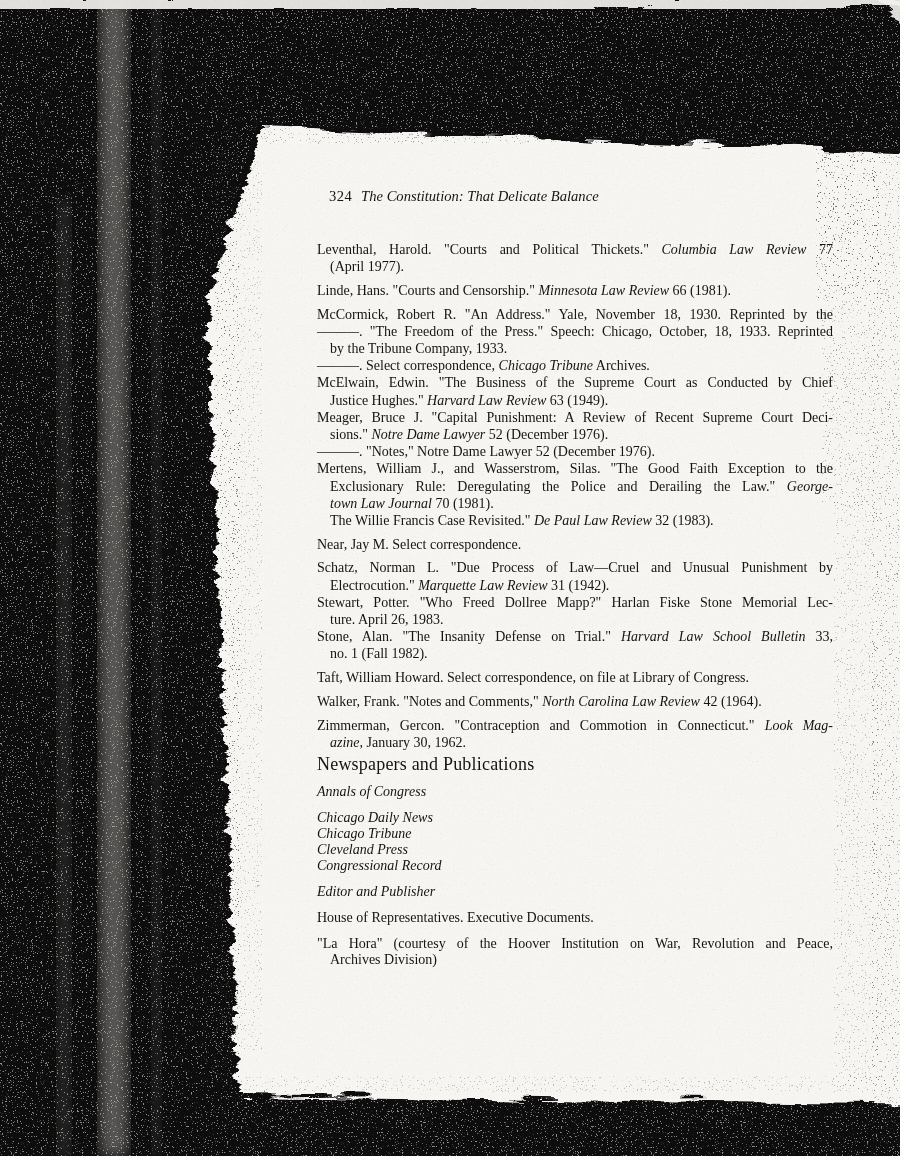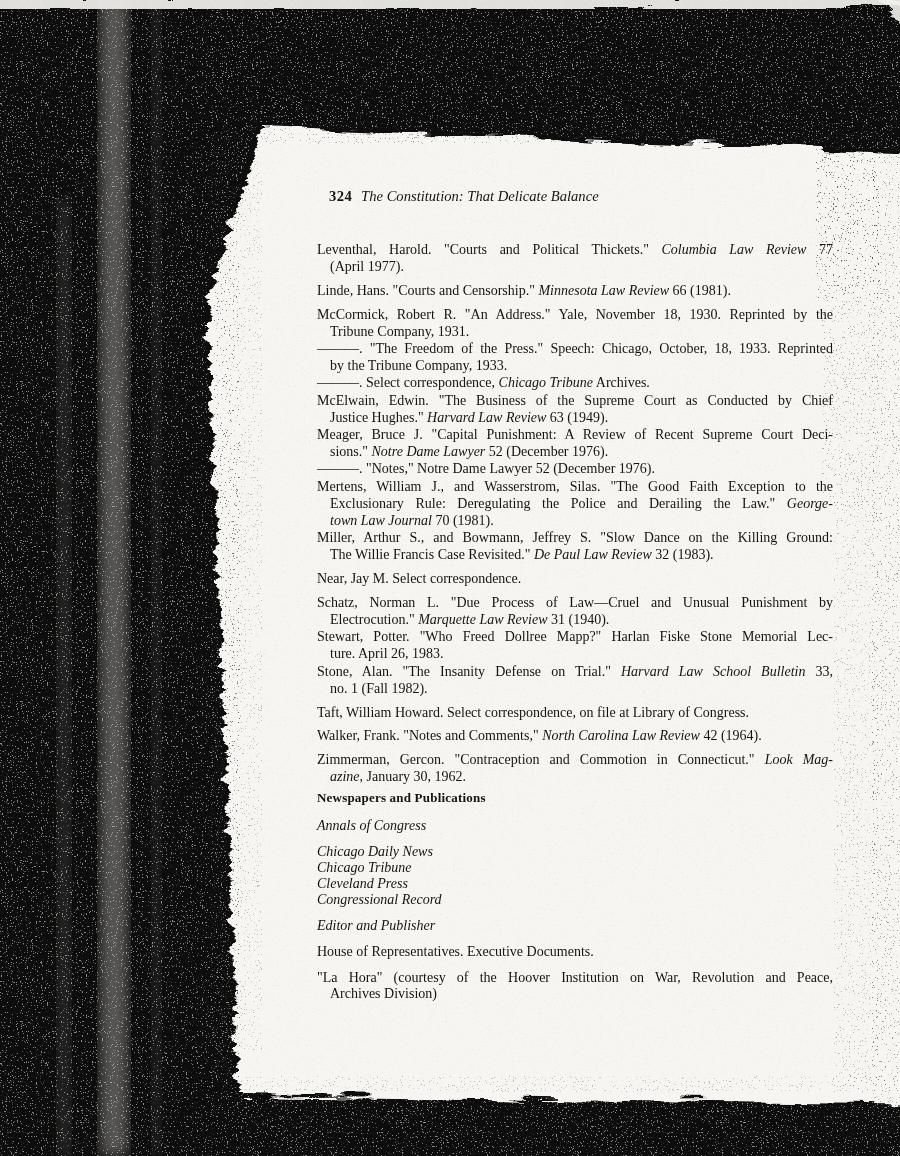--- a/index.html
+++ b/index.html
@@ -6,32 +6,32 @@
   #canvas{
     position:relative;width:900px;height:1156px;overflow:hidden;
     background:#f6f5f1;font-family:"Liberation Serif","DejaVu Serif",serif;
   }
   #scan-art{position:absolute;left:0;top:0;width:900px;height:1156px;}
   .content{
     position:absolute;left:317px;top:188px;width:516px;color:#17130e;
     font-size:14px;
   }
   .pheader{padding-left:12px;font-size:14.6px;margin:0 0 36px 0;white-space:nowrap;}
-  .pheader .num{font-weight:bold;letter-spacing:.4px;}
+  .pheader .num{font-weight:normal;letter-spacing:.4px;}
   .pheader .title{font-style:italic;margin-left:9px;text-align:right;}
   .group{margin:0;}
   .group + .group{margin-top:6.5px;}
   .pub .group + .group{margin-top:10px;}
   .entry{margin:0;}
   .line{line-height:17.2px;white-space:nowrap;}
   .pub .line{line-height:16px;}
   .line.cont{padding-left:13px;}
   .line.just{text-align:justify;text-align-last:justify;}
   .pub-heading{
-    font-weight:bold;font-size:13px;line-height:22px;
+    font-weight:normal;font-size:18px;line-height:22px;
     margin:2px 0 9px 0;letter-spacing:.2px;white-space:nowrap;
   }
   i{font-style:italic;}
 </style>
 </head>
 <body>
 
 <div id="canvas">
 
   <svg id="scan-art" width="900" height="1156" viewBox="0 0 900 1156" aria-hidden="true">
@@ -95,21 +95,20 @@
           </div>
         </div>
         <div class="group">
           <div class="entry">
             <div class="line"><span>Linde, Hans. "Courts and Censorship." </span><i>Minnesota Law Review</i><span> 66 (1981).</span></div>
           </div>
         </div>
         <div class="group">
           <div class="entry">
             <div class="line just"><span>McCormick, Robert R. "An Address." Yale, November 18, 1930. Reprinted by the</span></div>
-            <div class="line cont"><span>Tribune Company, 1931.</span></div>
           </div>
           <div class="entry">
             <div class="line just"><span>———. "The Freedom of the Press." Speech: Chicago, October, 18, 1933. Reprinted</span></div>
             <div class="line cont"><span>by the Tribune Company, 1933.</span></div>
           </div>
           <div class="entry">
             <div class="line"><span>———. Select correspondence, </span><i>Chicago Tribune</i><span> Archives.</span></div>
           </div>
           <div class="entry">
             <div class="line just"><span>McElwain, Edwin. "The Business of the Supreme Court as Conducted by Chief</span></div>
@@ -121,33 +120,32 @@
           </div>
           <div class="entry">
             <div class="line"><span>———. "Notes," Notre Dame Lawyer 52 (December 1976).</span></div>
           </div>
           <div class="entry">
             <div class="line just"><span>Mertens, William J., and Wasserstrom, Silas. "The Good Faith Exception to the</span></div>
             <div class="line cont just"><span>Exclusionary Rule: Deregulating the Police and Derailing the Law." </span><i>George-</i></div>
             <div class="line cont"><i>town Law Journal</i><span> 70 (1981).</span></div>
           </div>
           <div class="entry">
-            <div class="line just"><span>Miller, Arthur S., and Bowmann, Jeffrey S. "Slow Dance on the Killing Ground:</span></div>
             <div class="line cont"><span>The Willie Francis Case Revisited." </span><i>De Paul Law Review</i><span> 32 (1983).</span></div>
           </div>
         </div>
         <div class="group">
           <div class="entry">
             <div class="line"><span>Near, Jay M. Select correspondence.</span></div>
           </div>
         </div>
         <div class="group">
           <div class="entry">
             <div class="line just"><span>Schatz, Norman L. "Due Process of Law—Cruel and Unusual Punishment by</span></div>
-            <div class="line cont"><span>Electrocution." </span><i>Marquette Law Review</i><span> 31 (1940).</span></div>
+            <div class="line cont"><span>Electrocution." </span><i>Marquette Law Review</i><span> 31 (1942).</span></div>
           </div>
           <div class="entry">
             <div class="line just"><span>Stewart, Potter. "Who Freed Dollree Mapp?" Harlan Fiske Stone Memorial Lec-</span></div>
             <div class="line cont"><span>ture. April 26, 1983.</span></div>
           </div>
           <div class="entry">
             <div class="line just"><span>Stone, Alan. "The Insanity Defense on Trial." </span><i>Harvard Law School Bulletin</i><span> 33,</span></div>
             <div class="line cont"><span>no. 1 (Fall 1982).</span></div>
           </div>
         </div>

